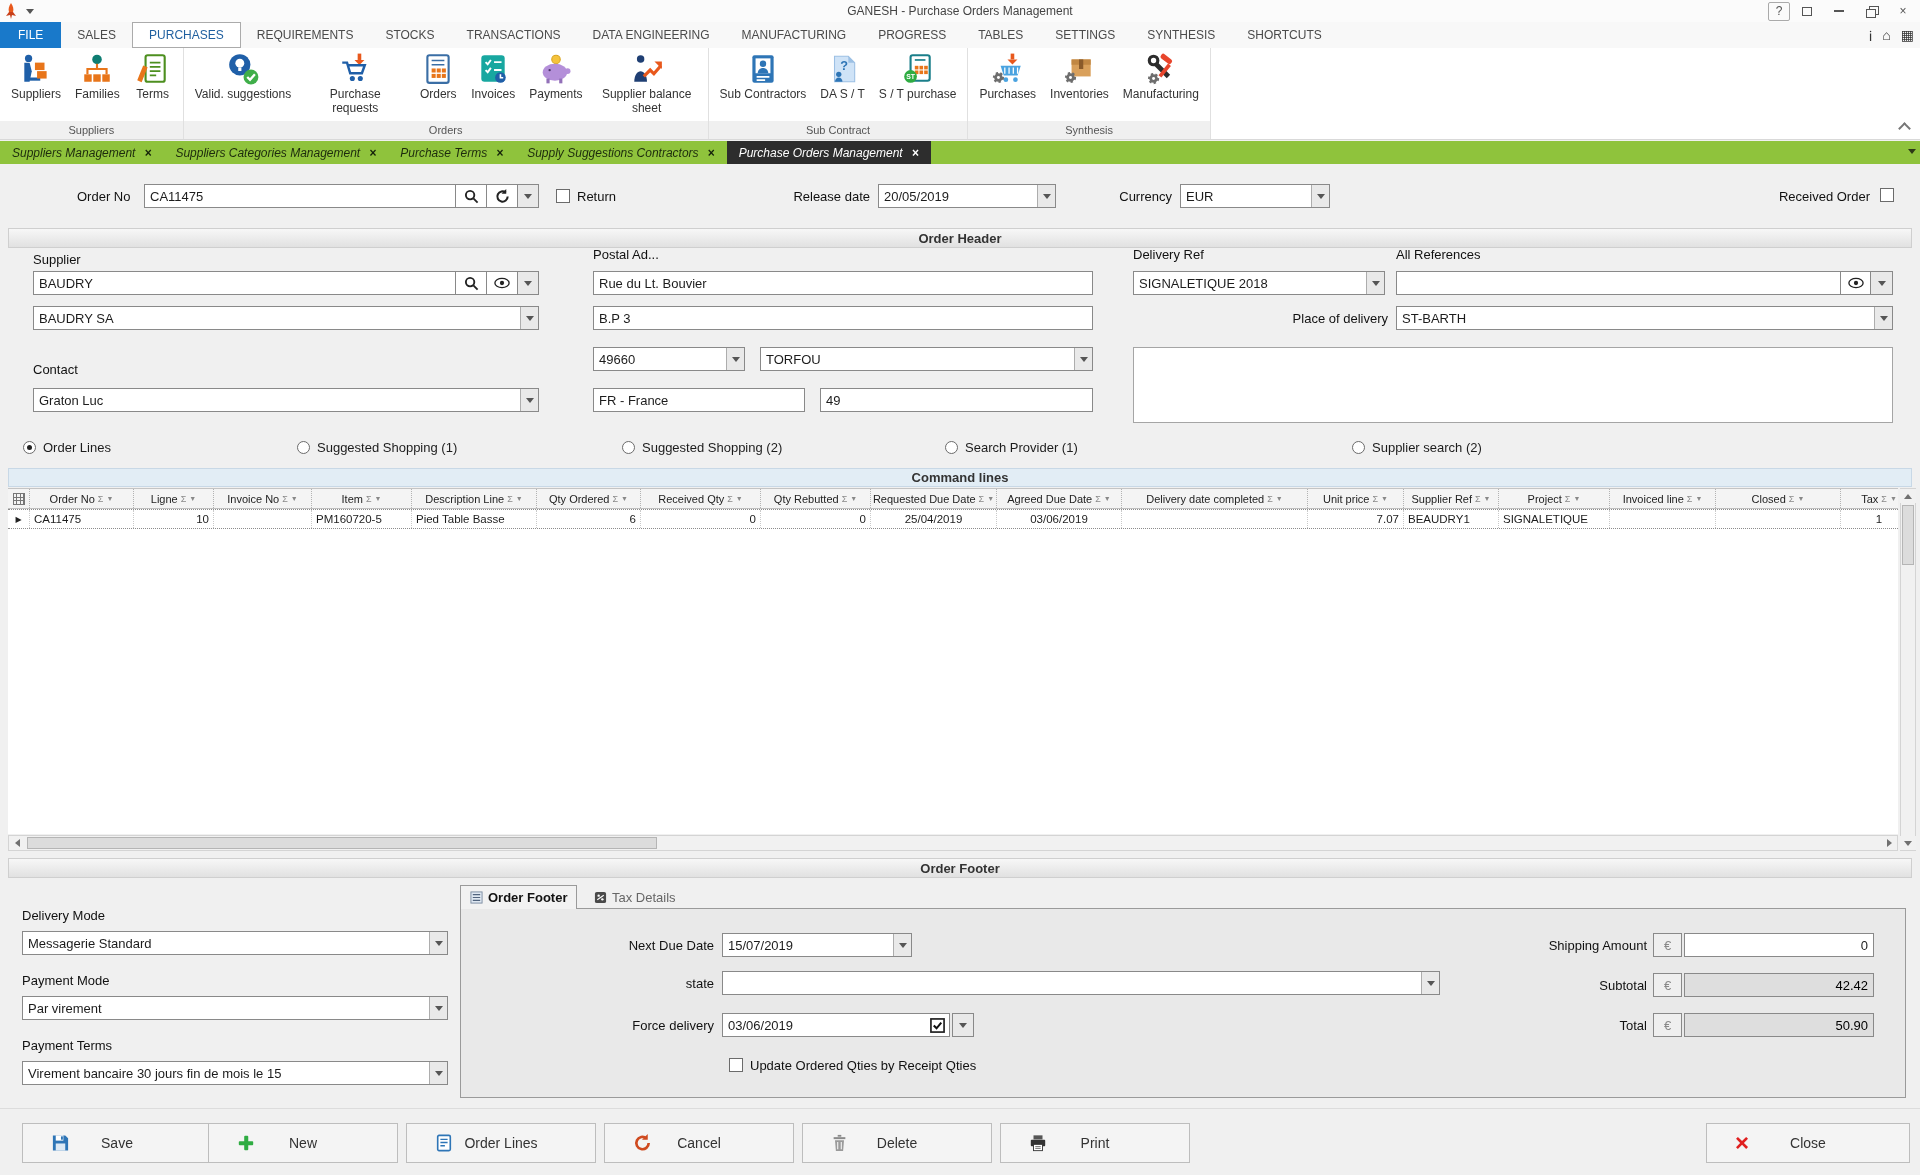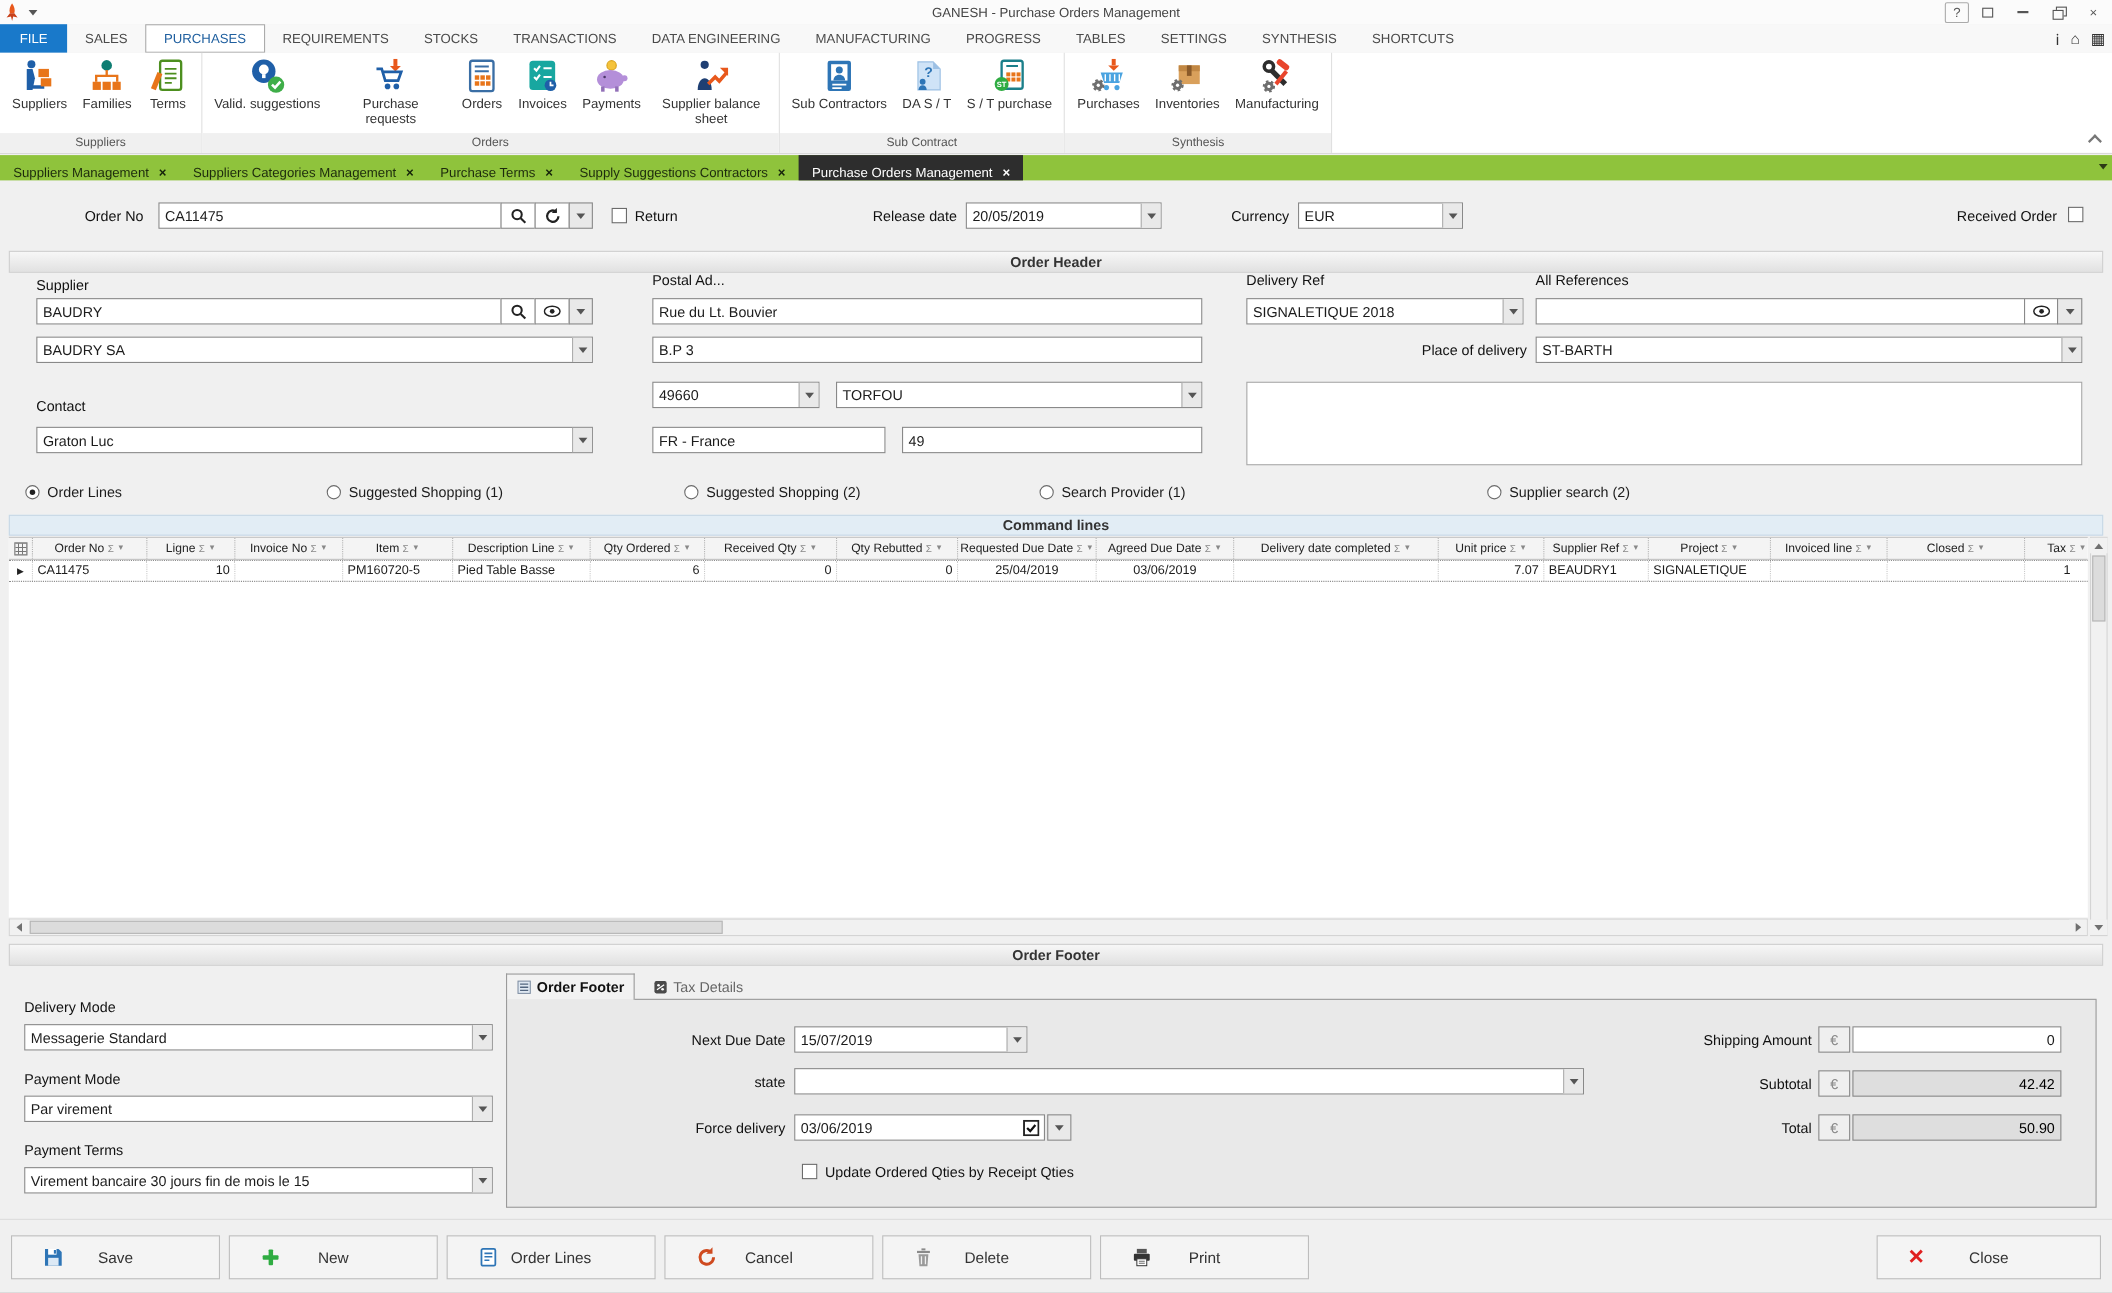--- a/index.html
+++ b/index.html
@@ -33,21 +33,21 @@
   .ritems { flex:1; display:flex; align-items:flex-start; padding:2px 4px 0 4px; }
   .ritem { display:flex; flex-direction:column; align-items:center; padding:2px 7px; min-width:52px; }
   .ricon { width:34px; height:34px; }
   .rlabel { margin-top:2px; font-size:12px; color:#333; text-align:center; line-height:1.15; max-width:100px; }
   .rgroup-label { height:18px; background:#f0f0f0; text-align:center; font-size:11px; color:#555; line-height:18px; }
   .ribbon-collapse { position:absolute; right:10px; top:122px; width:12px; height:8px; }
   .ribbon-collapse:before { content:""; position:absolute; left:2px; top:2px; width:7px; height:7px; border-top:2px solid #777; border-left:2px solid #777; transform:rotate(45deg); }
 
   
   .tabstrip { position:absolute; left:0; top:141px; width:1920px; height:23px; background:#8fc33c; display:flex; align-items:stretch; }
-  .tab { display:flex; align-items:flex-end; gap:9px; padding:0 12px; font-size:12px; color:#1d2b0d; }
+  .tab { display:flex; align-items:center; gap:9px; padding:0 12px; font-size:12px; color:#1d2b0d;font-style:italic; }
   .tab .tabx { font-weight:bold; font-size:12px; color:#14220a; }
   .tab.active { background:#2d2d2d; color:#fff; }
   .tab.active .tabx { color:#fff; }
   .strip-caret { position:absolute; right:4px; top:8px; width:0; height:0; border-left:4px solid transparent; border-right:4px solid transparent; border-top:5px solid #2d3a16; }
 
   
   .lbl { position:absolute; font-size:13px; color:#111; white-space:nowrap; }
   .lbl.r { text-align:right; }
   .inp { position:absolute; height:24px; background:#fff; border:1px solid #898989; display:flex; align-items:center; padding:0 5px; font-size:13px; white-space:nowrap; overflow:hidden; }
   .inp.ro { background:#dedede; color:#000000; }
@@ -679,21 +679,21 @@
       <rect x="1" y="1" width="12" height="12" rx="2" fill="#4a4a4a"></rect>
       <path d="M3.5 9.5l7-5" stroke="#fff" stroke-width="1.2"></path>
       <circle cx="5" cy="5" r="1.3" fill="#fff"></circle>
         <circle cx="9" cy="9" r="1.3" fill="#fff"></circle>
     </svg>
     <span>Tax Details</span>
   </div>
   <div class="fpage"></div>
 
   <div class="lbl r" style="left:560px; top:938px; width:154px; z-index:2;">Next Due Date</div>
-  <div class="combo" style="left:722px; top:933px; width:212px; z-index:2;">
+  <div class="combo" style="left:722px; top:933px; width:190px; z-index:2;">
     <span class="val">15/07/2019</span>
     <span class="cbtn">
         <span class="tri"></span>
       </span>
   </div>
   <div class="lbl r" style="left:560px; top:976px; width:154px; z-index:2;">state</div>
   <div class="combo" style="left:722px; top:971px; width:718px; z-index:2;">
     <span class="val"></span>
     <span class="cbtn">
         <span class="tri"></span>
@@ -719,21 +719,21 @@
   <div class="inp ro" style="left:1653px; top:933px; width:29px; justify-content:center; z-index:2; background:#efefef; color:#888;">€</div>
   <div class="inp num" style="left:1684px; top:933px; width:190px; z-index:2;">0</div>
   <div class="lbl r" style="left:1450px; top:978px; width:197px; z-index:2;">Subtotal</div>
   <div class="inp ro" style="left:1653px; top:973px; width:29px; justify-content:center; z-index:2; background:#efefef; color:#888;">€</div>
   <div class="inp ro num" style="left:1684px; top:973px; width:190px; z-index:2;">42.42</div>
   <div class="lbl r" style="left:1450px; top:1018px; width:197px; z-index:2;">Total</div>
   <div class="inp ro" style="left:1653px; top:1013px; width:29px; justify-content:center; z-index:2; background:#efefef; color:#888;">€</div>
   <div class="inp ro num" style="left:1684px; top:1013px; width:190px; z-index:2;">50.90</div>
 
   <div class="actionbar">
-    <div class="abtn" style="left:10px;">
+    <div class="abtn" style="left:22px;">
       <span class="aico">
           <svg width="19" height="19" viewBox="0 0 20 20">
         <path d="M2 2h13l3 3v13H2z" fill="#2e75b6"></path>
         <rect x="5" y="2" width="8" height="5.5" fill="#fff"></rect>
             <rect x="10.5" y="3" width="2" height="3.5" fill="#2e75b6"></rect>
         <rect x="5" y="10.5" width="10" height="7.5" fill="#dce9f5"></rect>
       </svg>
         </span>
       <span>Save</span>
     </div>

